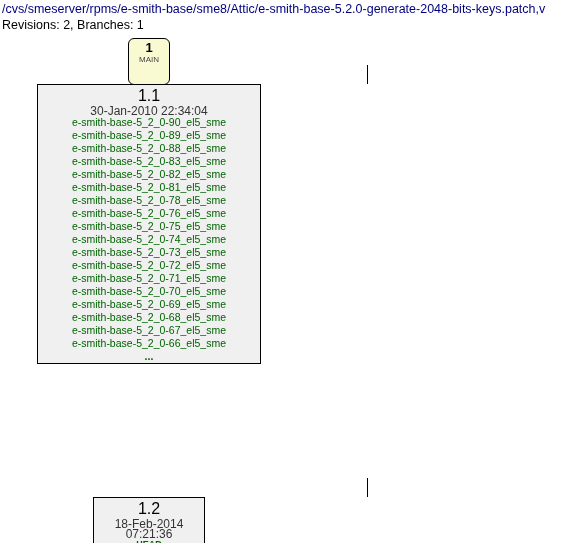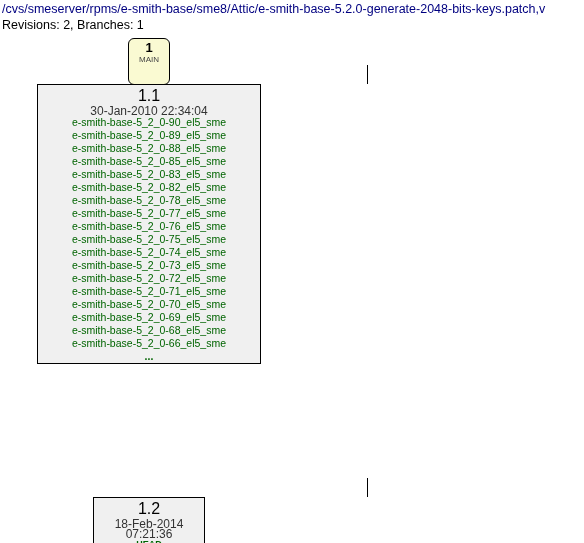--- a/index.html
+++ b/index.html
@@ -99,34 +99,34 @@
 
   <div class="connector" style="left:146px; top:27px; height:19px;"></div>
 
   <div class="box" style="left:35px; top:46px; width:222px;">
     <div class="rev-num">1.1</div>
     <div class="rev-date">30-Jan-2010 22:34:04</div>
     <div id="rev11-tags">
         <div class="rev-tag">e-smith-base-5_2_0-90_el5_sme</div>
         <div class="rev-tag">e-smith-base-5_2_0-89_el5_sme</div>
         <div class="rev-tag">e-smith-base-5_2_0-88_el5_sme</div>
-        <div class="rev-tag">e-smith-base-5_2_0-85_el5_sme</div>
         <div class="rev-tag">e-smith-base-5_2_0-83_el5_sme</div>
         <div class="rev-tag">e-smith-base-5_2_0-82_el5_sme</div>
+        <div class="rev-tag">e-smith-base-5_2_0-81_el5_sme</div>
         <div class="rev-tag">e-smith-base-5_2_0-78_el5_sme</div>
-        <div class="rev-tag">e-smith-base-5_2_0-77_el5_sme</div>
         <div class="rev-tag">e-smith-base-5_2_0-76_el5_sme</div>
         <div class="rev-tag">e-smith-base-5_2_0-75_el5_sme</div>
         <div class="rev-tag">e-smith-base-5_2_0-74_el5_sme</div>
         <div class="rev-tag">e-smith-base-5_2_0-73_el5_sme</div>
         <div class="rev-tag">e-smith-base-5_2_0-72_el5_sme</div>
         <div class="rev-tag">e-smith-base-5_2_0-71_el5_sme</div>
         <div class="rev-tag">e-smith-base-5_2_0-70_el5_sme</div>
         <div class="rev-tag">e-smith-base-5_2_0-69_el5_sme</div>
         <div class="rev-tag">e-smith-base-5_2_0-68_el5_sme</div>
+        <div class="rev-tag">e-smith-base-5_2_0-67_el5_sme</div>
         <div class="rev-tag">e-smith-base-5_2_0-66_el5_sme</div>
       </div>
     <div class="rev-tag" style="font-weight:bold;">...</div>
   </div>
 
   <div class="connector" style="left:146px; top:440px; height:19px;"></div>
 
   <div class="box" style="left:91px; top:459px; width:110px;">
     <div class="rev-num">1.2</div>
     <div class="rev-date">18-Feb-2014 07:21:36</div>

